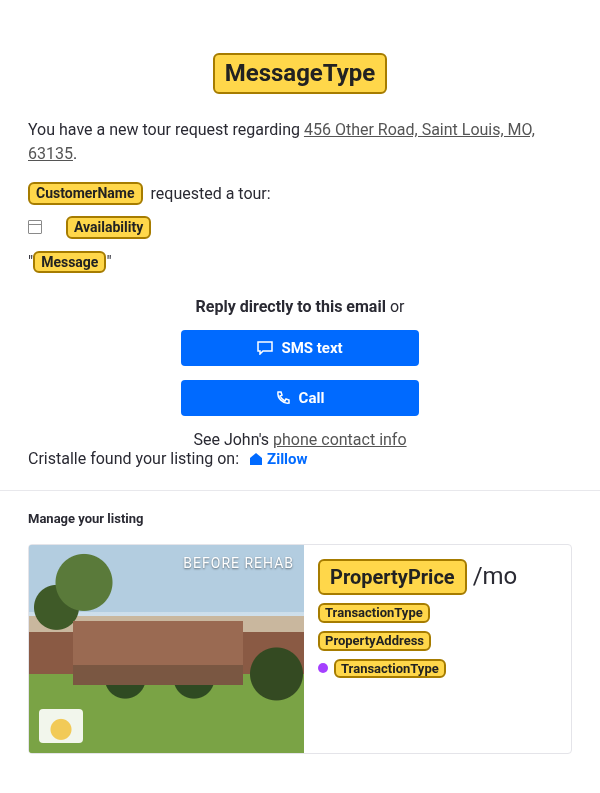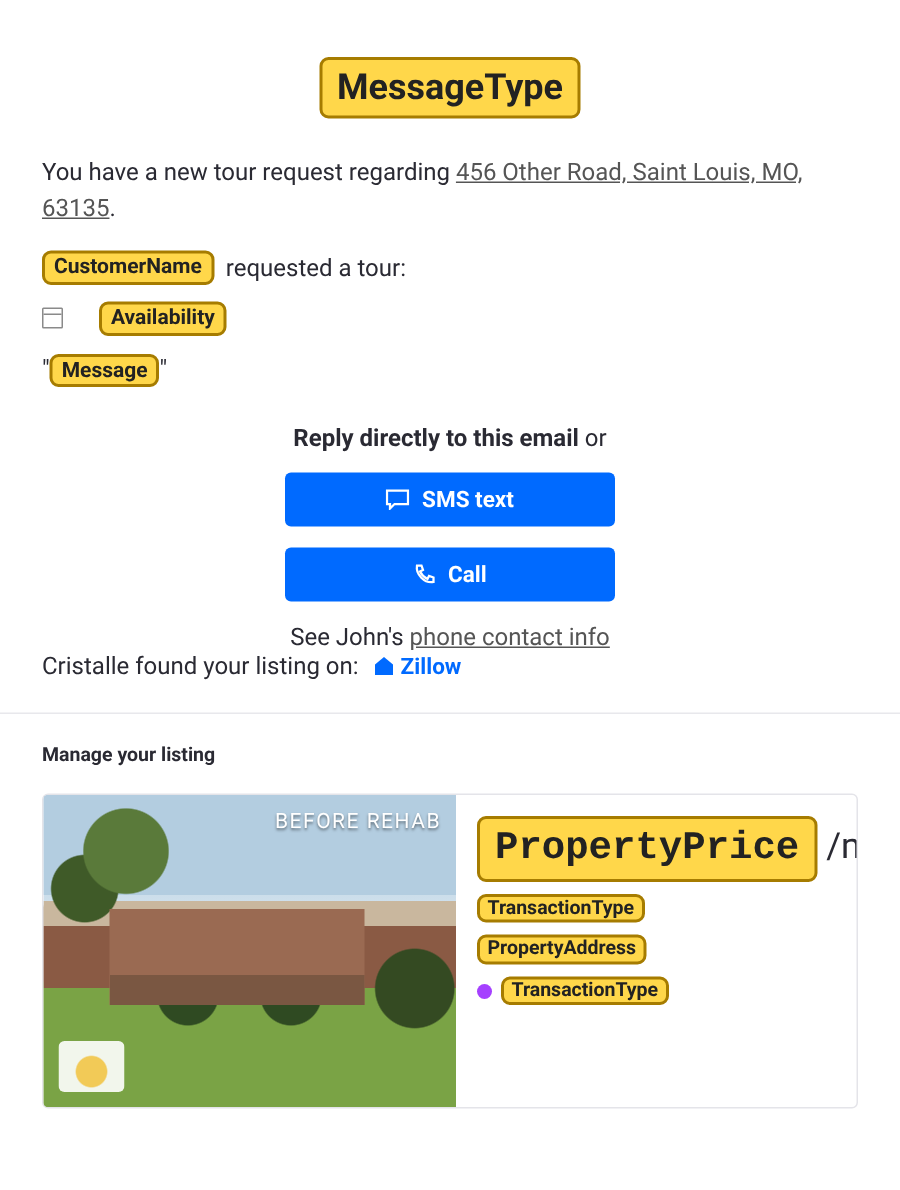--- a/index.html
+++ b/index.html
@@ -3,21 +3,21 @@
 <meta charset="utf-8">
 <style>
   * { box-sizing: border-box; margin: 0; padding: 0; }
   body {
     font-family: -apple-system, BlinkMacSystemFont, "Segoe UI", Roboto, Helvetica, Arial, sans-serif;
     background: #fff;
     color: #2a2a33;
     width: 600px;
   }
   .container { padding: 28px 28px 0 28px; }
-  .title-row { text-align: center; margin-bottom: 24px; margin-top: 10px;}
+  .title-row { text-align: center; margin-bottom: 24px; margin-top: 25px;}
   .placeholder {
     display: inline-block;
     background: #ffd74a;
     border: 2px solid #a67c00;
     border-radius: 6px;
     padding: 1px 6px;
     font-weight: 700;
     color: #222;
     line-height: 1.2;
   }
@@ -42,21 +42,21 @@
     border-top:1.5px solid #8a8a8a;
   }
   .msg-line { margin-bottom: 24px; font-size: 16px; }
   .reply-block { text-align: center; }
   .reply-text { font-size: 16px; margin-bottom: 14px; }
   .btn {
     display: flex;
     align-items: center;
     justify-content: center;
     gap: 8px;
-    width: 220px;
+    width: 238px;
     height: 36px;
     margin: 0 auto 14px auto;
     background: #006aff;
     color: #fff;
     font-weight: 700;
     font-size: 15px;
     border-radius: 4px;
     cursor: pointer;
   }
   .btn svg { stroke: #fff; fill: none; }
@@ -121,21 +121,21 @@
     opacity:.9;
   }
   .listing-meta {
     padding: 14px 14px;
     display: flex;
     flex-direction: column;
     gap: 8px;
     align-items: flex-start;
   }
   .price-row { display: flex; align-items: baseline; gap: 6px; }
-  .ph-price { font-size: 26px; padding: 4px 10px; font-family: Liberation Mono, monospace; }
+  .ph-price { font-size: 20px; padding: 4px 10px; }
   .per-mo { font-size: 24px; color: #2a2a33; }
   .tx-row { display: flex; align-items: center; gap: 6px; }
   .dot {
     width: 10px; height: 10px; border-radius: 50%;
     background: #a540ff;
     display:inline-block;
   }
 </style>
 </head>
 <body>

